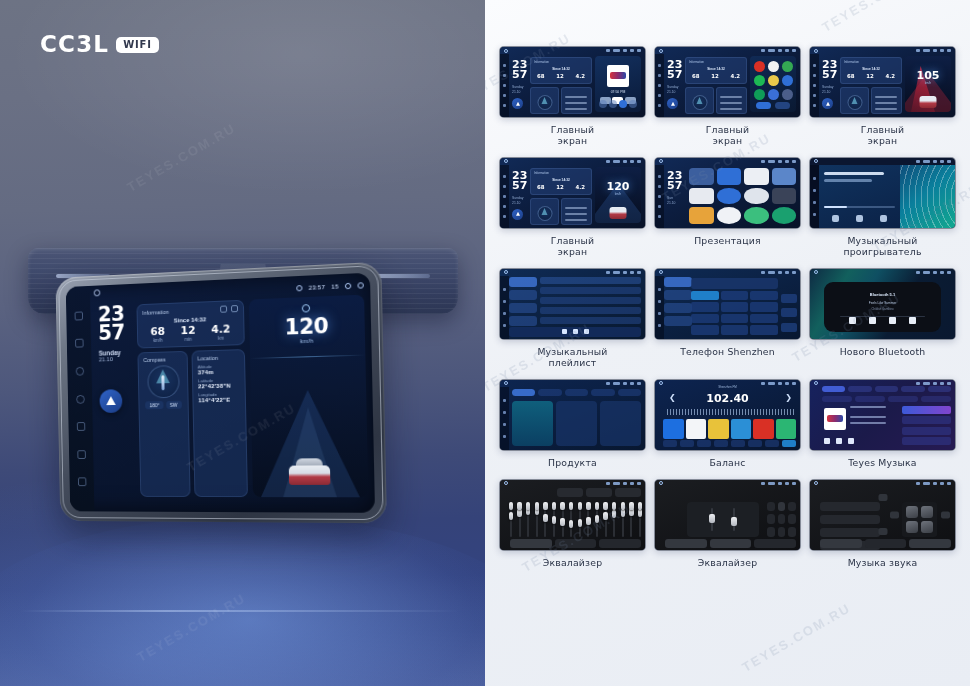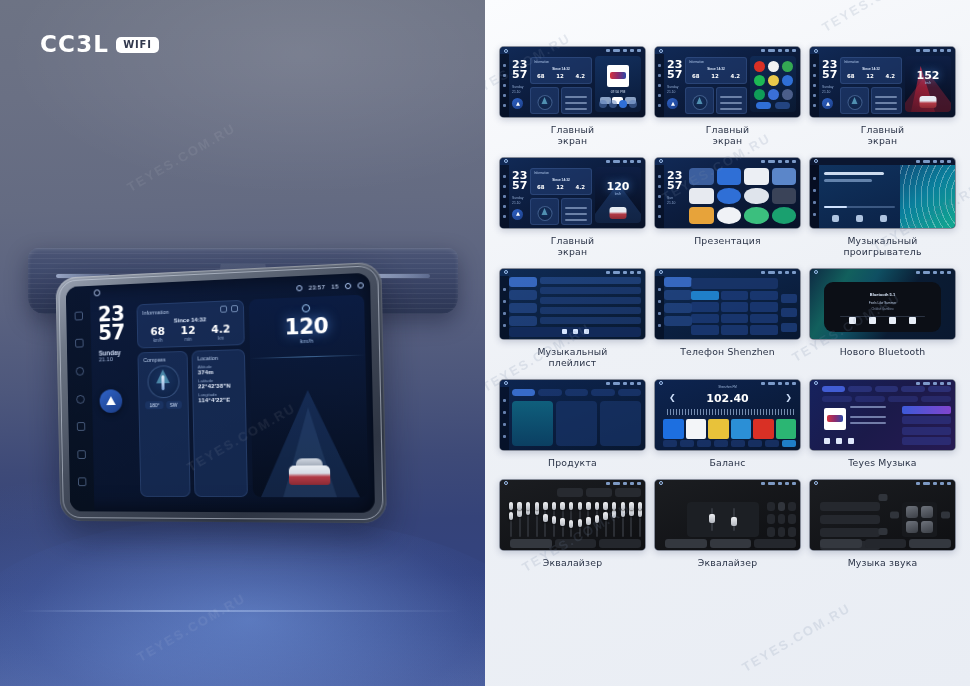--- a/index.html
+++ b/index.html
@@ -672,21 +672,21 @@
           <div class="h-card h-cmp">
               <span class="dial"></span>
             </div>
           <div class="h-card h-loc">
               <i></i>
               <i></i>
               <i></i>
             </div>
           <div class="h-right v-hud red">
             <div class="rd"></div>
-            <div class="sp">152</div>
+            <div class="sp">105</div>
             <div class="u">km/h</div>
             <div class="car"></div>
           </div>
         </div>
         <div class="cap">Главный
 экран</div>
       </div>
 
       <div class="cell">
         <div class="thumb">

